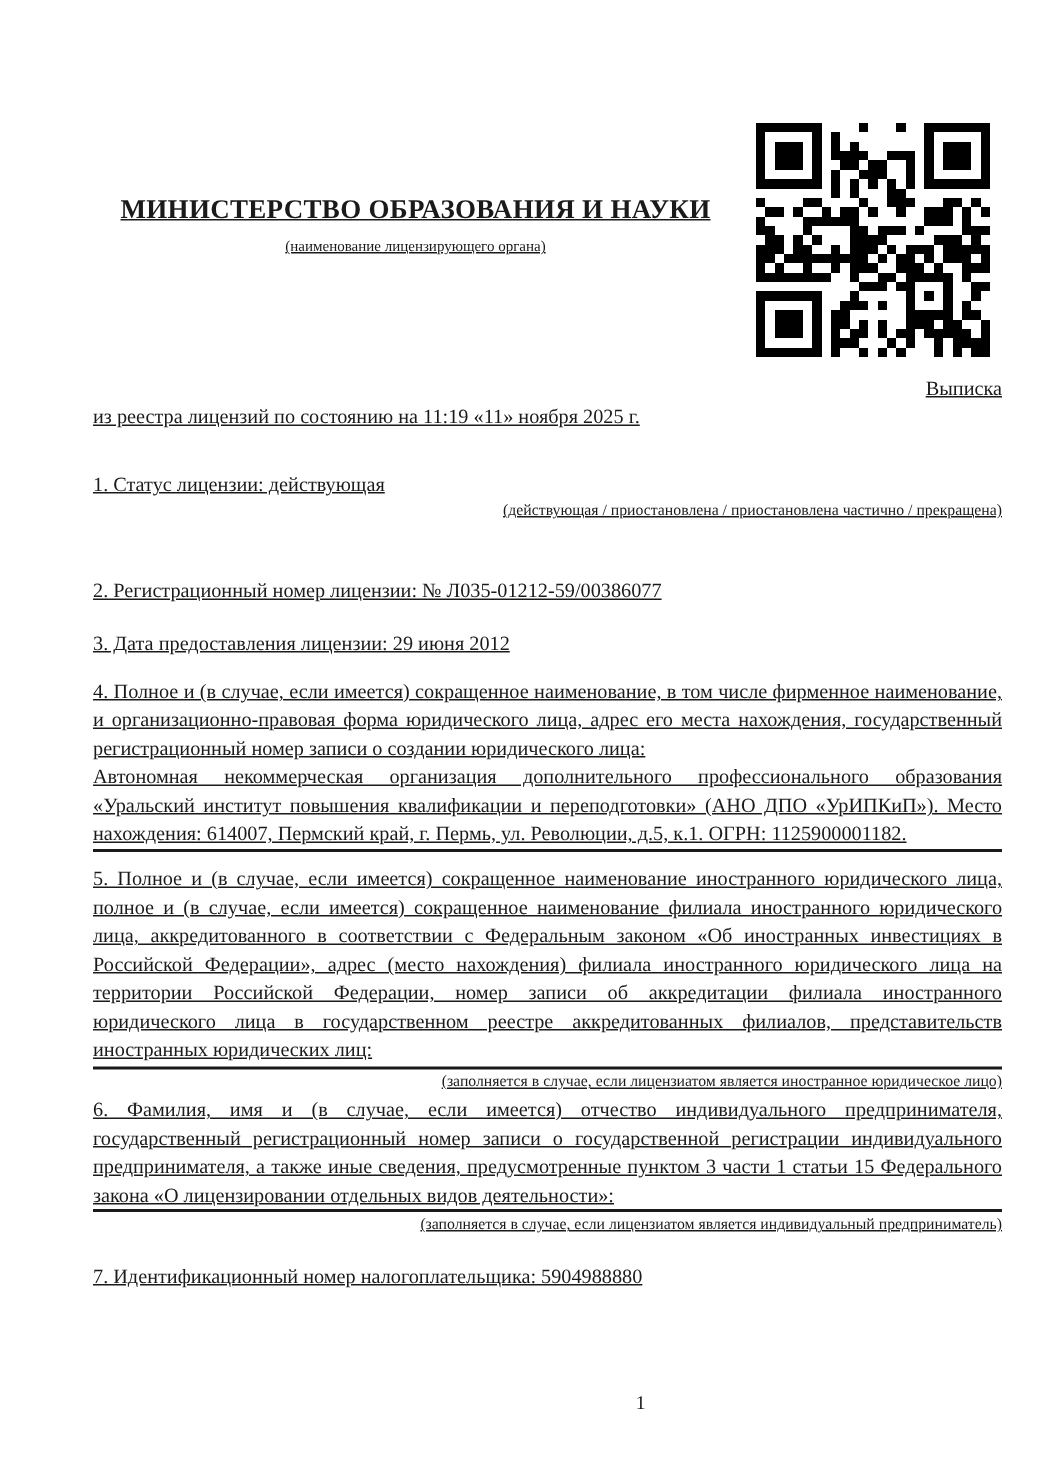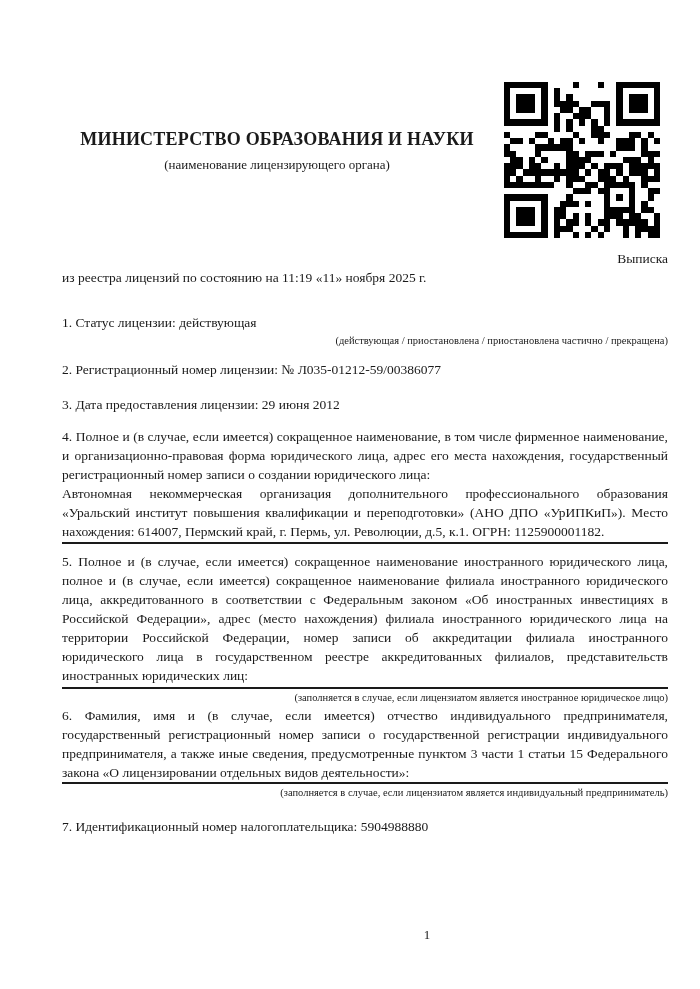--- a/index.html
+++ b/index.html
@@ -2,30 +2,30 @@
 <html><head>
 <meta charset="utf-8">
 <style>
   html,body{margin:0;padding:0;background:#ffffff;}
   .page{
     position:relative;width:700px;height:989px;background:#ffffff;overflow:hidden;
     font-family:"Liberation Serif","DejaVu Serif",serif;color:#1a1a1a;
   }
   .qr{position:absolute;left:504px;top:82px;width:156px;height:156px;}
   .qr svg{display:block;width:156px;height:156px;}
-  .content{position:absolute;left:62px;top:0;width:606px;font-size:13.5px;line-height:19px;}
+  .content{position:absolute;left:62px;top:0;width:606px;font-size:13.5px;line-height:19px;text-decoration:underline;}
   .ministry{margin-top:126px;width:430px;font-size:18px;font-weight:bold;line-height:27px;text-align:center;letter-spacing:.2px;}
-  .ministry-caption{margin-top:5px;width:430px;text-align:center;font-size:13px;line-height:13px;}
+  .ministry-caption{margin-top:5px;width:430px;text-align:center;font-size:10px;line-height:13px;}
   .doc-title{margin-top:78px;text-align:right;}
   .doc-subtitle{}
   .caption-center{text-align:right;font-size:10.5px;line-height:17px;}
   .j{text-align:justify;}
   .rule{border-top:2px solid #1a1a1a;height:0;}
   .mt26{margin-top:26px;}
-  .mt19{margin-top:11px;}
+  .mt19{margin-top:35px;}
   .mt16{margin-top:16px;}
   .mt13{margin-top:13px;}
   .mt12{margin-top:0;}
   .mt8{margin-top:8px;}
   .mt2{margin-top:2px;}
   .mt1{margin-top:1px;}
   .pageno{position:absolute;left:62px;top:927px;width:606px;text-align:center;font-size:13px;line-height:16px;}
 </style>
 </head>
 <body>

